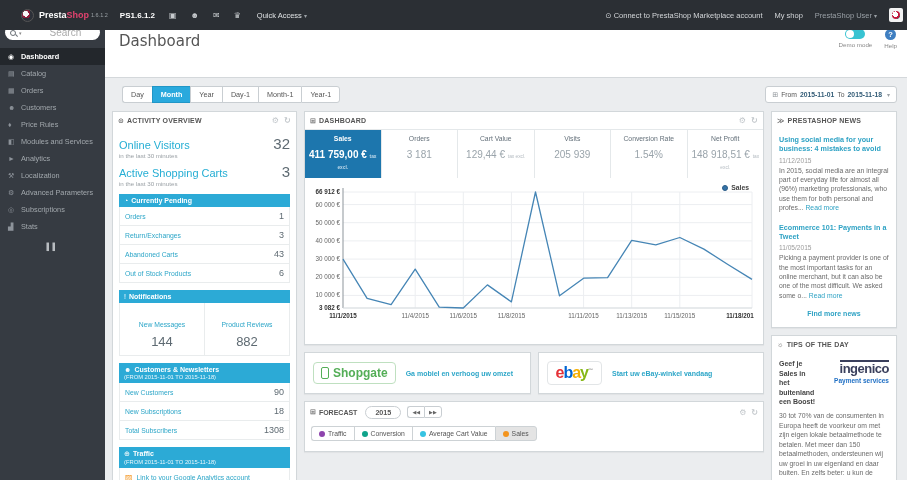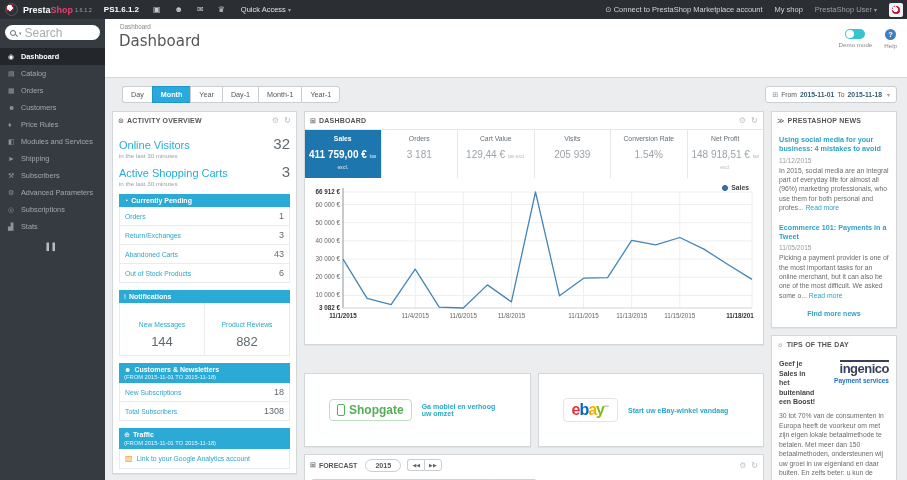--- a/index.html
+++ b/index.html
@@ -1,21 +1,21 @@
 <!DOCTYPE html>
 <html><head>
 <meta charset="utf-8">
 <style>
   * { margin:0; padding:0; box-sizing:border-box; }
   html,body { background:#d8dbde; }
   body { font-family:"Liberation Sans","DejaVu Sans",sans-serif; }
   .viewport { position:relative; width:907px; height:480px; overflow:hidden; background:#ebedef; }
 
   
-  .topbar { position:absolute; top:0; left:0; width:907px; height:19px; background:#2b2f34; display:flex; align-items:center; color:#d3d6d9; font-size:7.5px; z-index:30; }
+  .topbar { position:absolute; top:0; left:0; width:907px; height:30px; background:#2b2f34; display:flex; align-items:center; color:#d3d6d9; font-size:7.5px; z-index:30;padding-left:16px; }
   .logo-circle { width:13px; height:13px; border-radius:50%; background:radial-gradient(circle at 35% 35%, #f7f7f7 0 28%, #8c1c3a 29% 45%, #2c3038 46%); margin:0 5px 0 5px; border:1px solid #555; }
   .brand { font-size:9px; font-weight:bold; color:#fff; }
   .brand .shop { color:#e1426e; }
   .brand-version { font-size:5.5px; color:#9aa0a5; margin-left:2px; }
   .shopname { color:#fff; font-weight:bold; font-size:8px; margin-left:12px; }
   .tb-icons { display:flex; gap:14px; margin-left:14px; color:#c7cbce; font-size:8px; }
   .tb-icon { cursor:pointer; }
   .quick-access { margin-left:16px; color:#dfe2e4; cursor:pointer; }
   .caret { font-size:6px; color:#9aa0a5; margin-left:2px; }
   .tb-right { margin-left:auto; display:flex; align-items:center; gap:12px; padding-right:4px; }
@@ -23,21 +23,21 @@
   .tb-user { color:#9aa0a6; cursor:pointer; }
   .avatar { width:14px; height:14px; background:#f2f2f2; border-radius:2px; position:relative; overflow:hidden; }
   .avatar:after { content:""; position:absolute; left:3px; top:3px; width:8px; height:8px; border-radius:50%; background:radial-gradient(circle at 40% 40%, #fff 0 40%, #c2183c 41% 70%, #2c3038 71%); }
 
   
   .sidebar { position:absolute; top:19px; left:0; width:105px; height:461px; background:#363b42; z-index:20; }
   .search-box { margin:6px 5px 8px 5px; height:15px; background:#fff; border-radius:8px; display:flex; align-items:center; padding:0 5px; gap:3px; }
   .mag { width:6px; height:6px; border:1.2px solid #6b7177; border-radius:50%; position:relative; flex:0 0 auto; }
   .mag:after { content:""; position:absolute; left:4px; top:4px; width:3px; height:1.2px; background:#6b7177; transform:rotate(45deg); }
   .search-caret { font-size:5px; color:#888; }
-  .search-input { border:0; outline:0; width:60px; font-size:12px; color:#555; background:transparent; }
+  .search-input { border:0; outline:0; width:60px; font-size:10px; color:#555; background:transparent;margin-left:25px; }
   .search-input::placeholder { color:#aaa; }
   .nav-item { display:flex; align-items:center; height:17px; padding-left:8px; color:#a2a8ad; font-size:7.3px; cursor:pointer; }
   .nav-item .glyph { width:13px; font-size:7px; color:#8d939a; }
   .nav-item.active { background:#23272c; color:#fff; font-weight:bold; }
   .nav-item.active .glyph { color:#fff; }
   .collapse-btn { margin-top:8px; text-align:center; color:#b8bcc0; font-size:7px; letter-spacing:1px; cursor:pointer; }
 
   
   .content { position:absolute; left:105px; top:19px; width:802px; height:461px; }
   .content-header { background:#fff; height:59px; border-bottom:1px solid #d4d8db; position:relative; }
@@ -104,21 +104,21 @@
   .kpi.active { background:#1d76ad; }
   .kpi.active .k-label { color:#fff; font-weight:bold; }
   .kpi.active .k-value { color:#fff; font-weight:bold; }
   .kpi.active .k-note { color:#bcd8ea; }
   .chart-wrap { position:relative; padding:2px 2px 4px; }
   .chart-legend { position:absolute; right:14px; top:6px; display:flex; align-items:center; gap:3px; font-size:6.8px; font-weight:bold; color:#444; }
   .chart-legend .dot { width:6px; height:6px; border-radius:50%; background:#3573a8; border:1px solid #2a5c88; }
 
   
   .promo-row { display:flex; gap:7px; margin-top:7px; }
-  .promo { flex:1; display:flex; align-items:center; gap:10px; padding:24px; cursor:pointer;margin-top:21px; }
+  .promo { flex:1; display:flex; align-items:center; gap:10px; padding:8px; cursor:pointer; }
   .shopgate-logo { border:1px solid #bfe0c0; border-radius:4px; padding:3px 7px; color:#54ae57; font-size:12px; font-weight:bold; display:flex; align-items:center; gap:4px; }
   .sg-mark { width:8px; height:12px; border:1.5px solid #54ae57; border-radius:2px; }
   .promo-link { color:#2da6c8; font-size:7px; font-weight:bold; }
   .ebay-logo { border:1px solid #e2e5e7; border-radius:4px; padding:2px 8px; font-size:16px; font-weight:bold; letter-spacing:-1px; }
   .ebay-logo sup { font-size:5px; color:#999; letter-spacing:0; }
 
   
   .forecast { margin-top:7px; }
   .fc-hd { display:flex; align-items:center; height:20px; padding:0 5px; font-size:7px; font-weight:bold; color:#555; }
   .fc-hd .ic { margin-right:3px; color:#666; }
@@ -200,25 +200,25 @@
     <div class="nav-item">
         <span class="glyph">♦</span>
         <span>Price Rules</span>
       </div>
     <div class="nav-item">
         <span class="glyph">◧</span>
         <span>Modules and Services</span>
       </div>
     <div class="nav-item">
         <span class="glyph">►</span>
-        <span>Shipping</span>
+        <span>Analytics</span>
       </div>
     <div class="nav-item">
         <span class="glyph">⚒</span>
-        <span>Subscribers</span>
+        <span>Localization</span>
       </div>
     <div class="nav-item">
         <span class="glyph">⚙</span>
         <span>Advanced Parameters</span>
       </div>
     <div class="nav-item">
         <span class="glyph">◎</span>
         <span>Subscriptions</span>
       </div>
     <div class="nav-item">
@@ -310,20 +310,24 @@
                 <div class="t-label">New Messages</div>
                 <div class="t-value">144</div>
               </div>
             <div class="notif-col">
                 <div class="t-label">Product Reviews</div>
                 <div class="t-value">882</div>
               </div>
           </div>
 
           <div class="bluebar"><span class="ic">☻</span><span>Customers &amp; Newsletters</span><span class="sub">(FROM 2015-11-01 TO 2015-11-18)</span></div>
+          <div class="trow">
+              <span class="t-label">New Customers</span>
+              <span class="t-value">90</span>
+            </div>
           <div class="trow">
               <span class="t-label">New Subscriptions</span>
               <span class="t-value">18</span>
             </div>
           <div class="trow">
               <span class="t-label">Total Subscribers</span>
               <span class="t-value">1308</span>
             </div>
 
           <div class="bluebar"><span class="ic">⊕</span><span>Traffic</span><span class="sub">(FROM 2015-11-01 TO 2015-11-18)</span></div>

